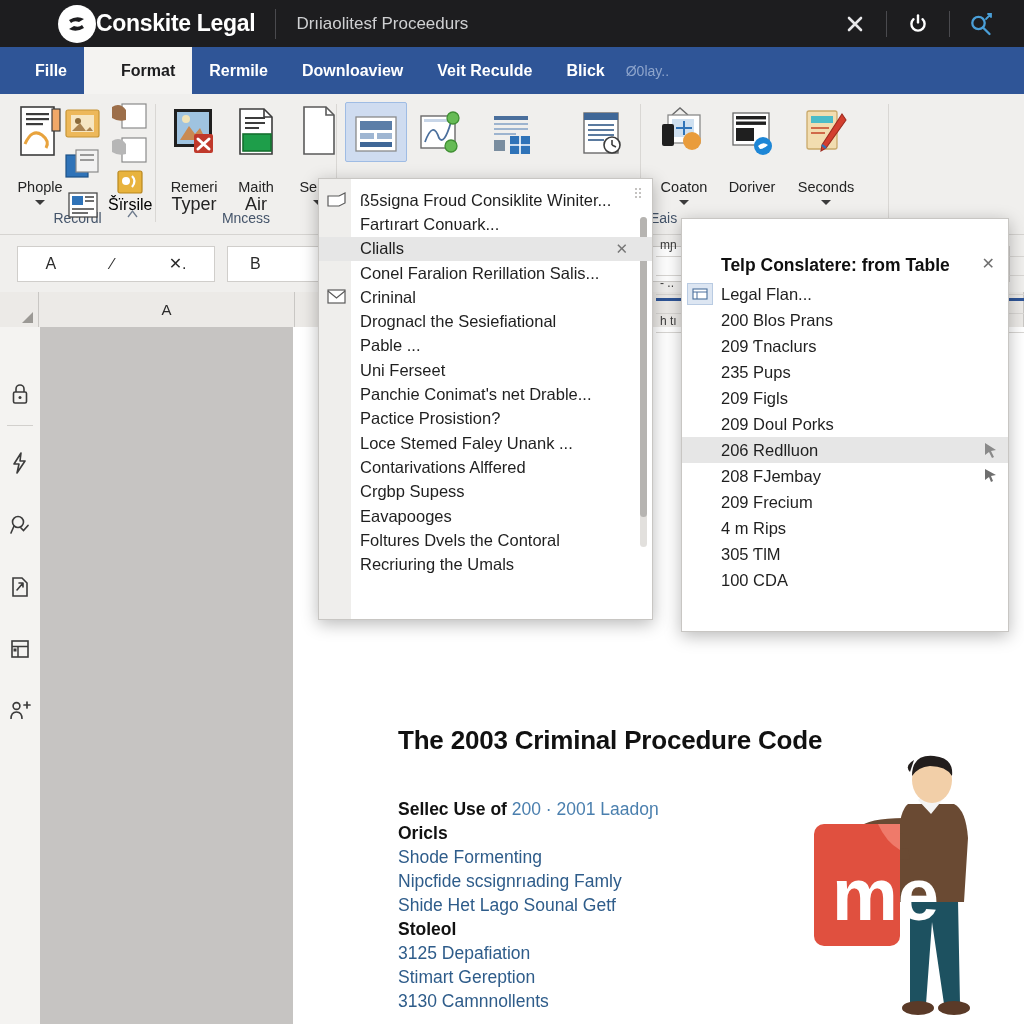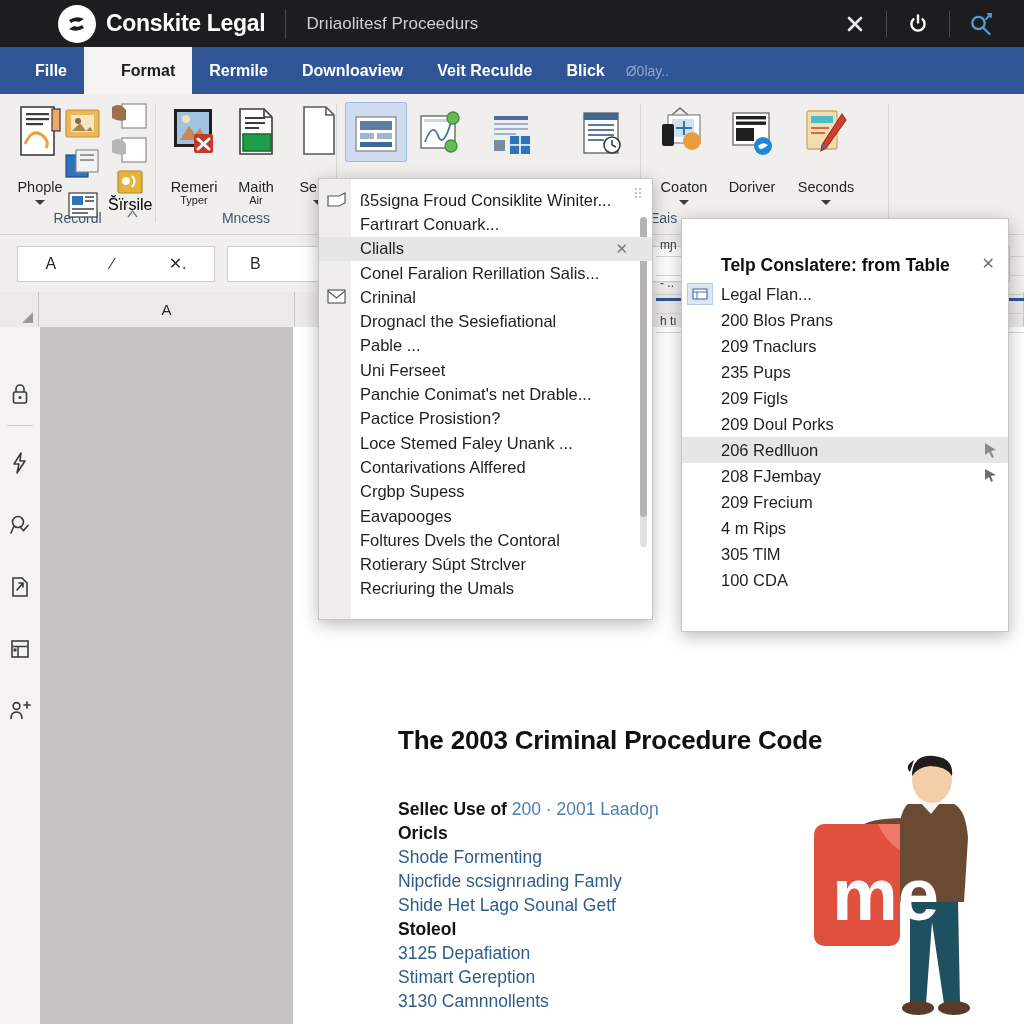--- a/index.html
+++ b/index.html
@@ -15,21 +15,21 @@
   .titlebar{
     position:absolute;left:0;top:0;width:1024px;height:47px;
     background:#1d1d1f;display:flex;align-items:center;
   }
   .brand{display:flex;align-items:center;margin-left:58px;}
   .brand-logo{
     width:38px;height:38px;border-radius:50%;background:#ffffff;
     display:flex;align-items:center;justify-content:center;flex:0 0 auto;
   }
   .brand-name{
-    color:#ffffff;font-size:23px;font-weight:bold;margin-left:10px;
+    color:#ffffff;font-size:23px;font-weight:bold;margin-left:0;
     letter-spacing:-0.3px;white-space:nowrap;
   }
   .tb-sep{width:1px;height:30px;background:#4a4a4e;margin:0 20px;}
   .tb-subtitle{color:#cfd0d2;font-size:17px;white-space:nowrap;}
   .tb-right{position:absolute;right:22px;top:0;height:47px;display:flex;align-items:center;}
   .tb-btn{
     width:42px;height:47px;display:flex;align-items:center;justify-content:center;
     color:#e8e8ea;
   }
   .tb-vsep{width:1px;height:26px;background:#4a4a4e;margin:0 10px;}
@@ -60,21 +60,21 @@
   }
   .ritem{
     position:absolute;display:flex;flex-direction:column;align-items:center;
     width:72px;
   }
   .ritem .icoBox{height:58px;display:flex;align-items:flex-end;justify-content:center;}
   .ritem .lbl{
     font-size:14.5px;color:#242424;margin-top:20px;line-height:1.04;
     text-align:center;white-space:nowrap;
   }
-  .ritem .lbl2{font-size:11px;color:#242424;line-height:1.04;text-align:right;white-space:nowrap;}
+  .ritem .lbl2{font-size:18px;color:#242424;line-height:1.04;text-align:right;white-space:nowrap;}
   .caret{
     width:0;height:0;border-left:5px solid transparent;border-right:5px solid transparent;
     border-top:5px solid #3b3b3b;margin-top:5px;
   }
   .ritem.sel .icoBox{background:#cfdcf0;border:1px solid #9fbce4;border-radius:2px;padding:0 5px;}
   .small-stack{position:absolute;display:flex;flex-direction:column;align-items:center;}
 
   
   .fbar{
     position:absolute;left:0;top:235px;width:1024px;height:57px;
@@ -648,23 +648,20 @@
         <div class="pl-item">
           <span>Crgbp Supess</span>
         </div>
         <div class="pl-item">
           <span>Eavapooges</span>
         </div>
         <div class="pl-item">
           <span>Foltures Dvels the Contoral</span>
         </div>
         <div class="pl-item">
-          <span>Rotierary Súpt Strclver</span>
-        </div>
-        <div class="pl-item">
           <span>Recriuring the Umals</span>
         </div>
       </div>
   </div>
 
   <div class="panel panel-right">
     <div class="pr-title">Telp Conslatere: from Table</div>
     <div class="pr-close">✕</div>
     <div id="right-panel-list" style="position:absolute;left:0;top:62px;width:100%;">
         <div class="pr-item">

